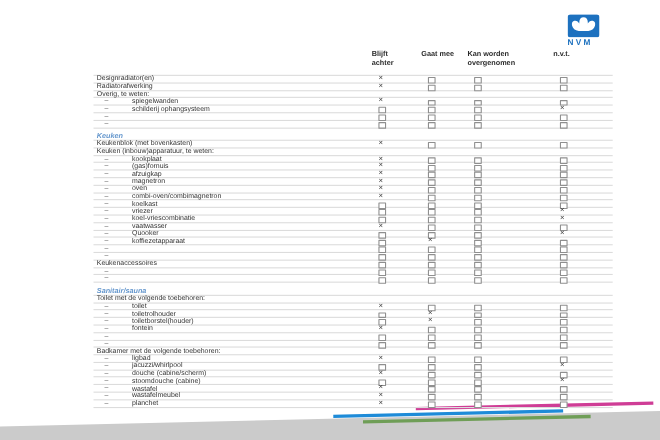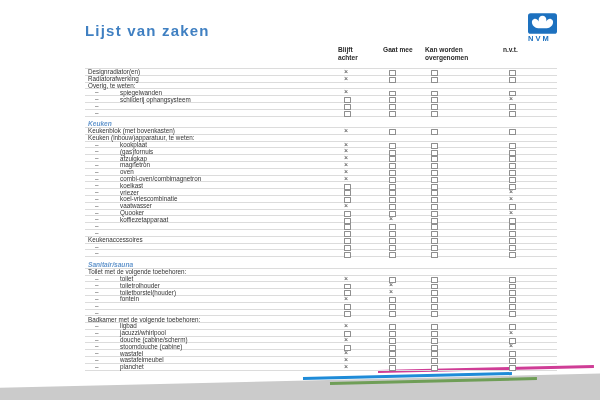--- a/index.html
+++ b/index.html
@@ -23,21 +23,21 @@
   .stripe.blue {left:303px;top:377px;width:209px;height:3.2px;background:var(--stripe-blue,#1e8bd8);}
   .stripe.green{left:330px;top:382px;width:207px;height:2.8px;background:var(--stripe-green,#6f9e57);}
 
   .title{
     position:absolute;left:85px;top:22px;
     font-size:15px;font-weight:bold;letter-spacing:1.2px;
     color:var(--title-blue,#4080c2);
   }
 
   
-  .logo{position:absolute;left:528px;top:13px;width:21px;text-align:center;}
+  .logo{position:absolute;left:516px;top:13px;width:21px;text-align:center;}
   .logo svg{display:block;}
   .logo-text{
     font-size:7.5px;font-weight:bold;letter-spacing:2px;
     color:var(--logo-blue,#1d71bf);line-height:8px;margin-top:1px;
   }
 
   .content{position:absolute;left:85px;top:22px;width:472px;}
 
   .colheads{position:absolute;top:24px;left:0;right:0;height:22px;}
   .colhead{
@@ -75,21 +75,20 @@
 </head>
 <body>
 
 <div class="page">
 
   <div class="backdrop"></div>
   <div class="stripe blue"></div>
   <div class="stripe pink"></div>
   <div class="stripe green"></div>
 
-  <div class="title">Lijst van zaken</div>
 
   <div class="logo">
     <span>
       <svg viewBox="0 0 56 40" width="29" height="21">
         <rect x="0" y="0" width="56" height="40" rx="5" fill="#1d71bf"></rect>
         <path fill="#ffffff" d="M28 5c-4.5 0-7.5 3.5-7.5 8.5v2.5c-2-3.8-5-5.8-8.8-4.8-3.8 1-4.8 4.8-3.8 8.6 1.2 4.6 5 8.2 11.6 9.2h17c6.6-1 10.4-4.6 11.6-9.2 1-3.8 0-7.6-3.8-8.6-3.8-1-6.8 1-8.8 4.8v-2.5C35.5 8.5 32.5 5 28 5z"></path>
       </svg>
     </span>
     <div class="logo-text">NVM</div>
   </div>

